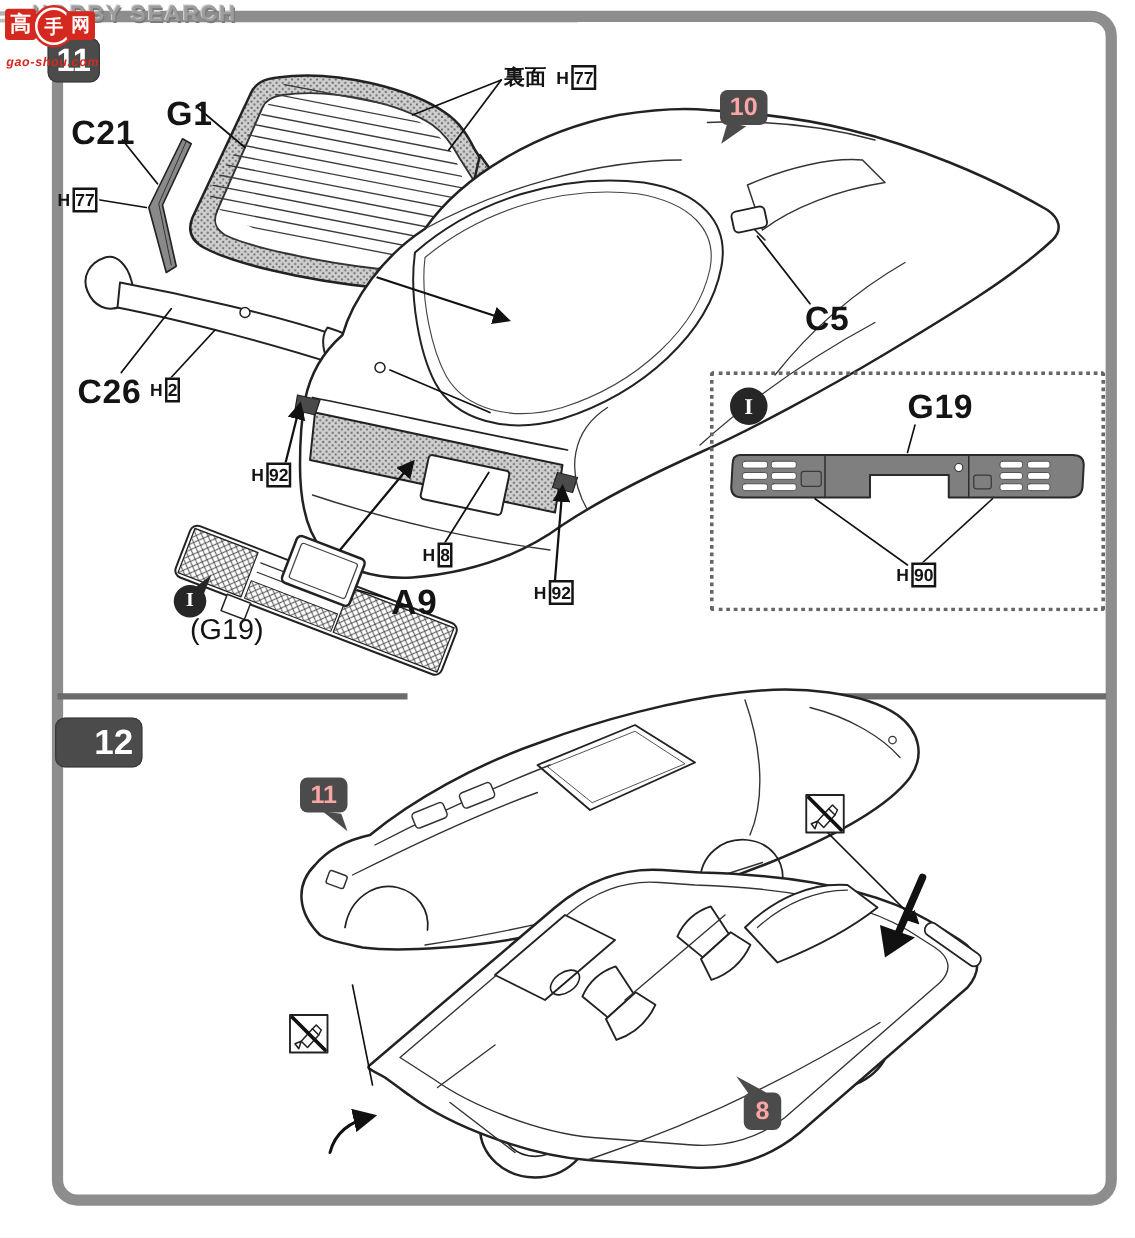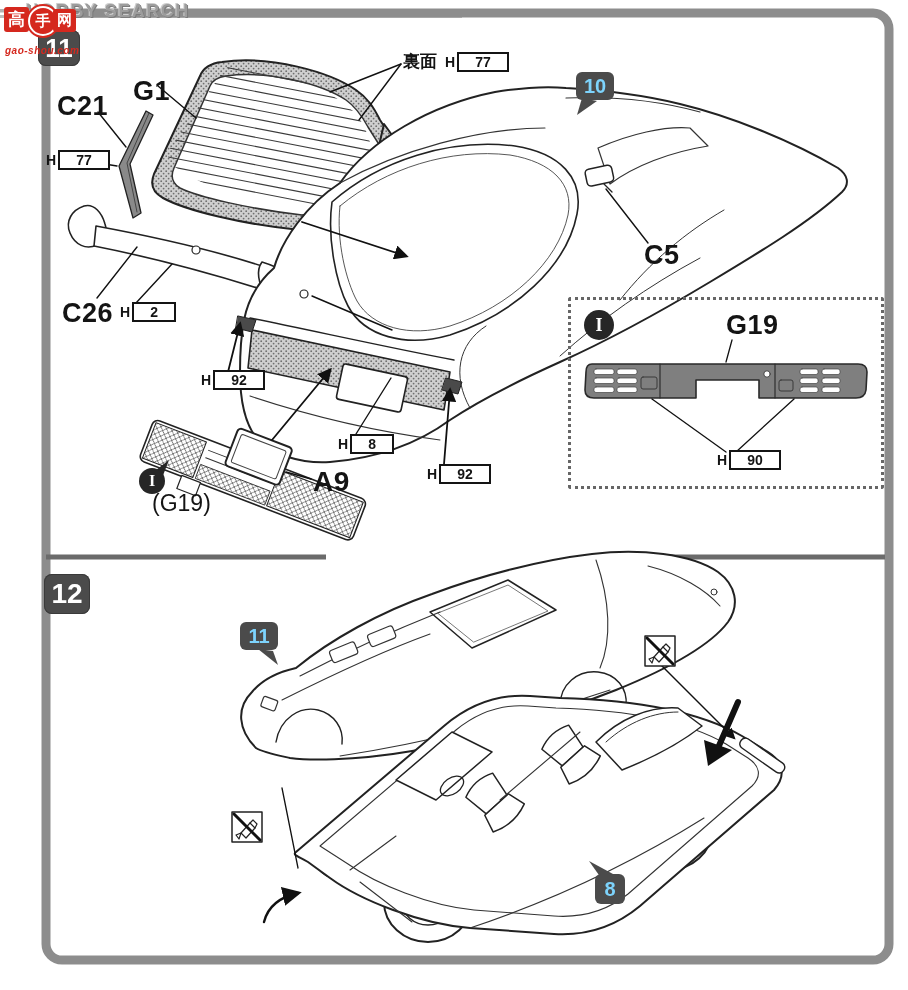--- a/index.html
+++ b/index.html
@@ -3,25 +3,25 @@
 <meta charset="utf-8">
 <style>
   html,body{margin:0;padding:0;background:#f4f4f2;}
   #page{position:relative;width:908px;height:990px;background:#ffffff;overflow:hidden;
         font-family:"Liberation Sans",sans-serif;}
   #art{position:absolute;left:0;top:0;z-index:1;}
   .lbl{position:absolute;z-index:3;color:#141414;}
   .plabel{font-weight:bold;font-size:27px;letter-spacing:.5px;}
   .kanji{font-weight:bold;font-size:17px;}
   .paint{display:flex;align-items:center;gap:2px;font-weight:bold;font-size:14px;}
-  .paint .num{border:2px solid #141414;padding:0 16px;line-height:16px;background:#fff;display:inline-block;}
+  .paint .num{border:2px solid #141414;padding:0 0;line-height:16px;background:#fff;display:inline-block;}
   .stepbox{position:absolute;z-index:3;background:#4b4b4b;color:#fff;border-radius:8px;
            display:flex;align-items:center;justify-content:center;font-weight:bold;
            box-shadow:0 0 0 1px #3a3a3a inset;}
-  .badge{position:absolute;z-index:3;background:#4b4b4b;color:#7dd3fc;border-radius:6px;
+  .badge{position:absolute;z-index:3;background:#4b4b4b;color:#fca5a5;border-radius:6px;
          display:flex;align-items:center;justify-content:center;font-weight:bold;font-size:20px;}
   .mark-circle{position:absolute;z-index:3;background:#262626;color:#fff;border-radius:50%;
          display:flex;align-items:center;justify-content:center;
          font-family:"Liberation Serif",serif;font-weight:bold;}
   .inset-box{position:absolute;z-index:2;border:3px dotted #666;border-radius:3px;}
   .wm-site{position:absolute;left:26px;top:1px;z-index:3;font-weight:bold;font-size:18px;
            letter-spacing:1.5px;color:#9d9d9d;
            text-shadow:1px 1px 0 #7c7c7c,-1px -1px 0 #cdcdcd;}
   .wm-box{position:absolute;z-index:4;background:#d5281e;color:#fff;display:flex;align-items:center;
           justify-content:center;font-weight:bold;}
@@ -348,19 +348,19 @@
   <div class="lbl" style="left:152px;top:490px;font-weight:normal;font-size:23px;">(G19)</div>
 
   <div class="inset-box" style="left:568px;top:297px;width:310px;height:186px;"></div>
   <div class="mark-circle" style="left:584px;top:310px;width:30px;height:30px;font-size:18px;">I</div>
   <div class="lbl plabel" style="left:726px;top:310px;">G19</div>
   <div class="lbl paint" style="left:717px;top:450px;">
     <span>H</span>
       <span class="num">90</span>
   </div>
 
-  <div class="stepbox" style="left:44px;top:574px;width:46px;height:40px;font-size:28px;">12</div>
+  <div class="stepbox" style="left:44px;top:574px;width:46px;height:40px;font-size:28px;padding-left:24px;">12</div>
 
   <div class="badge" style="left:240px;top:622px;width:38px;height:28px;">11</div>
 
   <div class="badge" style="left:595px;top:874px;width:30px;height:30px;">8</div>
 
 </div>
 
 </body></html>

